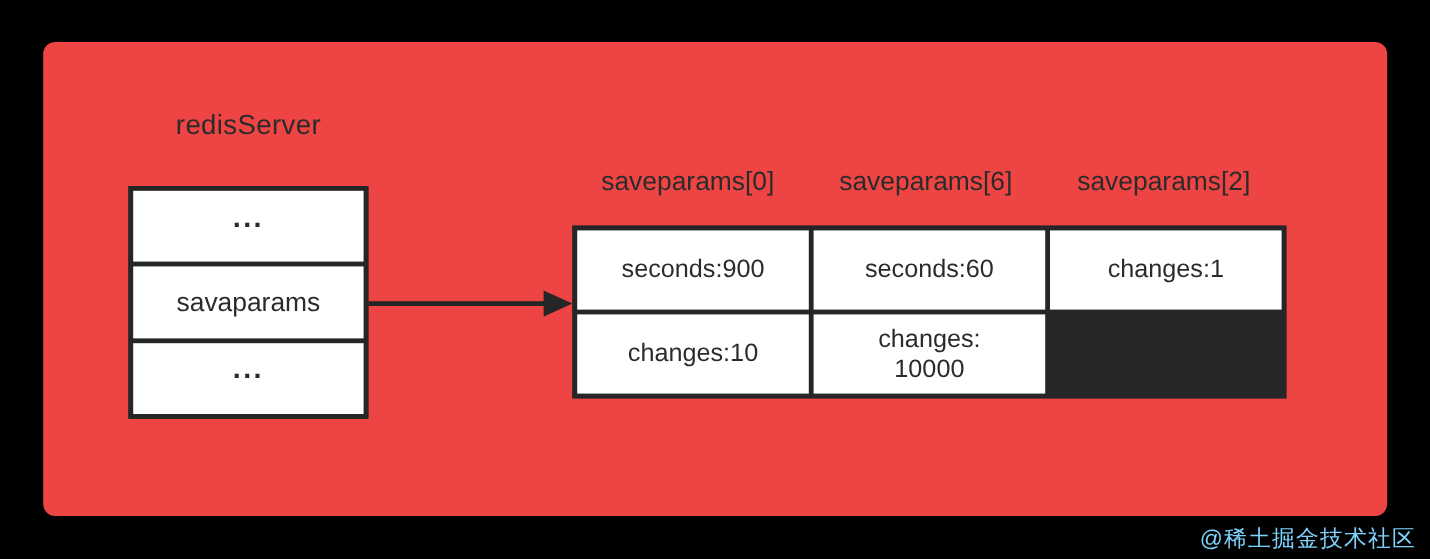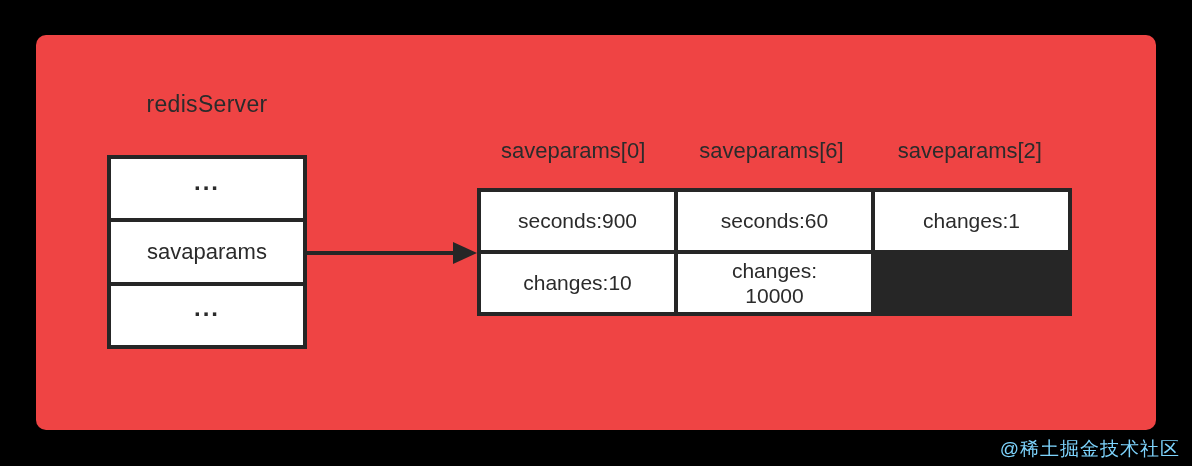--- a/index.html
+++ b/index.html
@@ -79,21 +79,21 @@
     display: flex;
     align-items: center;
     justify-content: center;
     font-size: 22px;
     font-weight: 500;
     white-space: nowrap;
   }
   .save-table {
     position: absolute;
     left: 441px; top: 153px;
-    width: 595px; height: 128px;
+    width: 595px; height: 144px;
     box-sizing: border-box;
     background: #262626;
     border: 4px solid #262626;
     display: grid;
     grid-template-columns: 1fr 1fr 1fr;
     grid-template-rows: 1fr 1fr;
     gap: 4px;
   }
   .table-cell {
     background: #ffffff;

